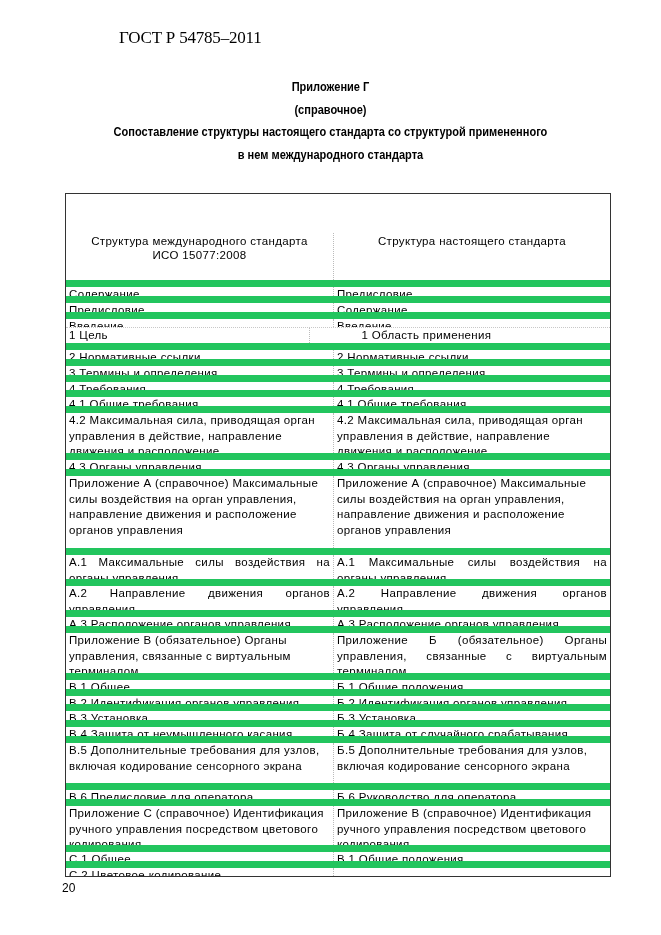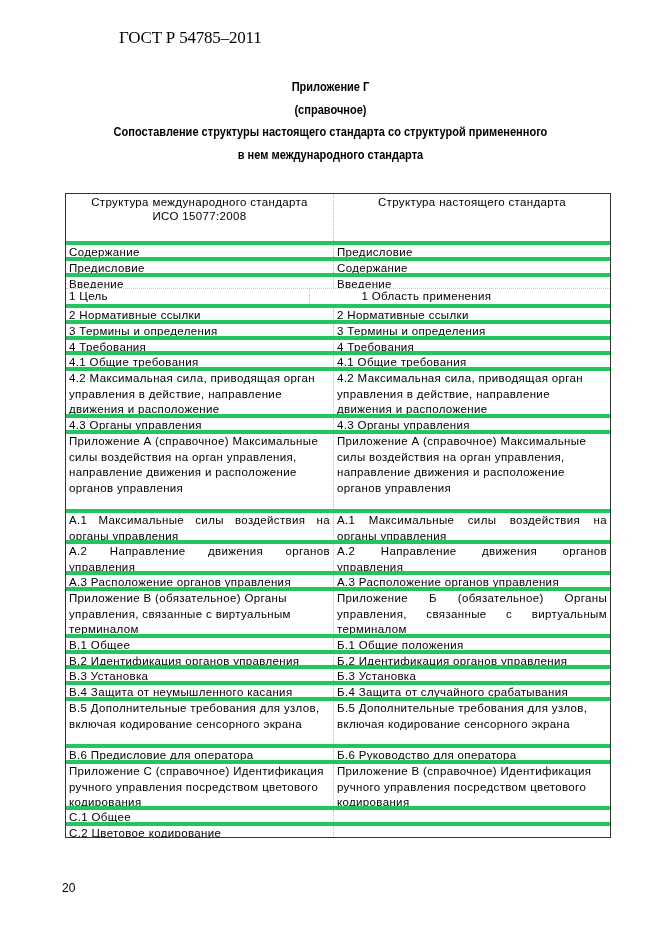--- a/index.html
+++ b/index.html
@@ -17,22 +17,22 @@
   .h1 { top: 80px; }
   .h2 { top: 103px; }
   .h3 { top: 125px; }
   .h4 { top: 148px; }
   .table {
     position: absolute; left: 65px; top: 193px; width: 546px;
     border: 1px solid #333;
     font-family: "Liberation Sans", sans-serif; font-size: 11.5px;
     box-sizing: border-box;
   }
-  .row { display: flex; border-top: 4px solid #22c55e; box-sizing: border-box; }
-  .row.first { border-top: none; }
+  .row { display: flex; border-top: 7px solid #22c55e; box-sizing: border-box; }
+  .row.first { border-top: none; margin-top: 39px; }
   .row.faint { border-top: 1px dotted #c8c8c8; gap: 48px; }
   .cell {
     box-sizing: border-box; padding: 0 3px; line-height: 15.6px;
     letter-spacing: 0.35px; overflow: hidden;
   }
   .cell.left { width: 268px; border-right: 1px dotted #bbb; }
   .cell.right { width: 276px; }
   .cell.justify { text-align: justify; text-align-last: left; }
   .hdr .cell { text-align: center; padding-top: 1px; height: 47px; line-height: 14px; }
   .page-num {
@@ -139,19 +139,20 @@
   <div class="row" style="height:16px">
     <div class="cell left">В.6 Предисловие для оператора</div>
     <div class="cell right">Б.6 Руководство для оператора</div>
   </div>
   <div class="row" style="height:46px">
     <div class="cell left">Приложение С (справочное) Идентификация ручного управления посредством цветового кодирования</div>
     <div class="cell right">Приложение В (справочное) Идентификация ручного управления посредством цветового кодирования</div>
   </div>
   <div class="row" style="height:16px">
     <div class="cell left">С.1 Общее</div>
+    <div class="cell right">В.1 Общие положения</div>
   </div>
   <div class="row" style="height:15px">
     <div class="cell left">С.2 Цветовое кодирование</div>
   </div>
 </div>
 
 <div class="page-num">20</div>
 
 </body></html>

